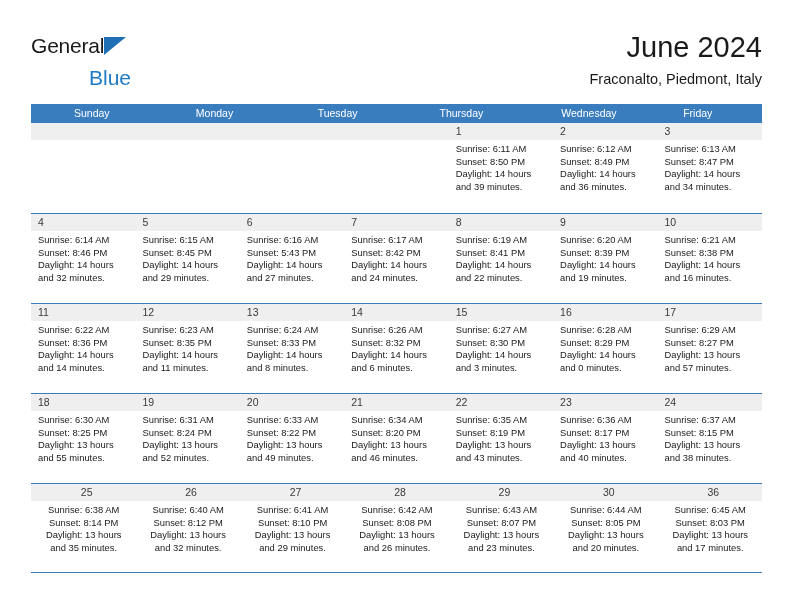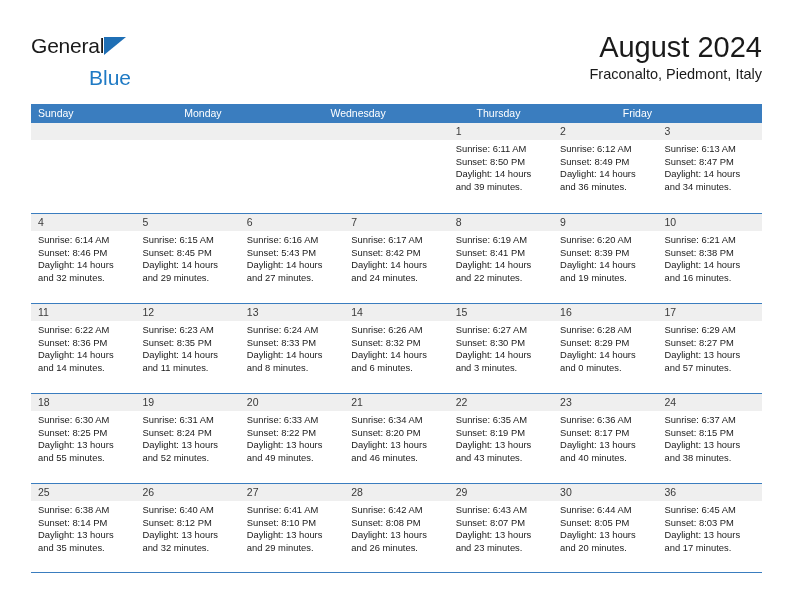--- a/index.html
+++ b/index.html
@@ -73,20 +73,21 @@
   .cal-title {
     font-size: 29px;
     color: #1a1a1a;
     line-height: 34px;
     white-space: nowrap;
   }
   .cal-subtitle {
     font-size: 14.5px;
     color: #1a1a1a;
     line-height: 20px;
+    margin-top: 5px;
     white-space: nowrap;
   }
 
   
   .calendar {
     position: absolute;
     left: 31px;
     top: 104px;
     width: 731px;
   }
@@ -97,32 +98,34 @@
   }
   .weekday {
     flex: 1 1 0;
     color: #ffffff;
     font-size: 10.5px;
     line-height: 19px;
     padding-left: 7px;
     box-sizing: border-box;
     white-space: nowrap;
     overflow: hidden;
+    margin-left: 36px;
   }
   .week {
     border-top: 1.5px solid #3a7dbf;
     display: flex;
     height: 90px;
     box-sizing: border-box;
   }
   .week:first-of-type {
     border-top: none;
   }
   .week.last {
     border-bottom: 1.5px solid #3a7dbf;
+    text-align: center;
   }
   .day {
     flex: 1 1 0;
     box-sizing: border-box;
     position: relative;
     background: #ffffff;
     overflow: hidden;
   }
   .day-num-band {
     background: #efefef;
@@ -153,32 +156,33 @@
 
   <div class="header">
 
     <div class="logo">
       <span class="logo-general">General</span>
       <span class="logo-tri"></span>
       <span class="logo-blue">Blue</span>
     </div>
 
     <div class="title-block">
-      <div class="cal-title">August 2024</div>
+      <div class="cal-title">June 2024</div>
       <div class="cal-subtitle">Fraconalto, Piedmont, Italy</div>
     </div>
 
   </div>
 
   <div class="calendar">
     <div class="weekdays">
       <div class="weekday">Sunday</div>
       <div class="weekday">Monday</div>
+      <div class="weekday">Tuesday</div>
+      <div class="weekday">Thursday</div>
       <div class="weekday">Wednesday</div>
-      <div class="weekday">Thursday</div>
       <div class="weekday">Friday</div>
     </div>
     <div id="weeks-container">
         <div class="week">
           <div class="day empty">
             <div class="day-num-band"></div>
             <div class="day-body">
               <div></div>
               <div></div>
               <div></div>

